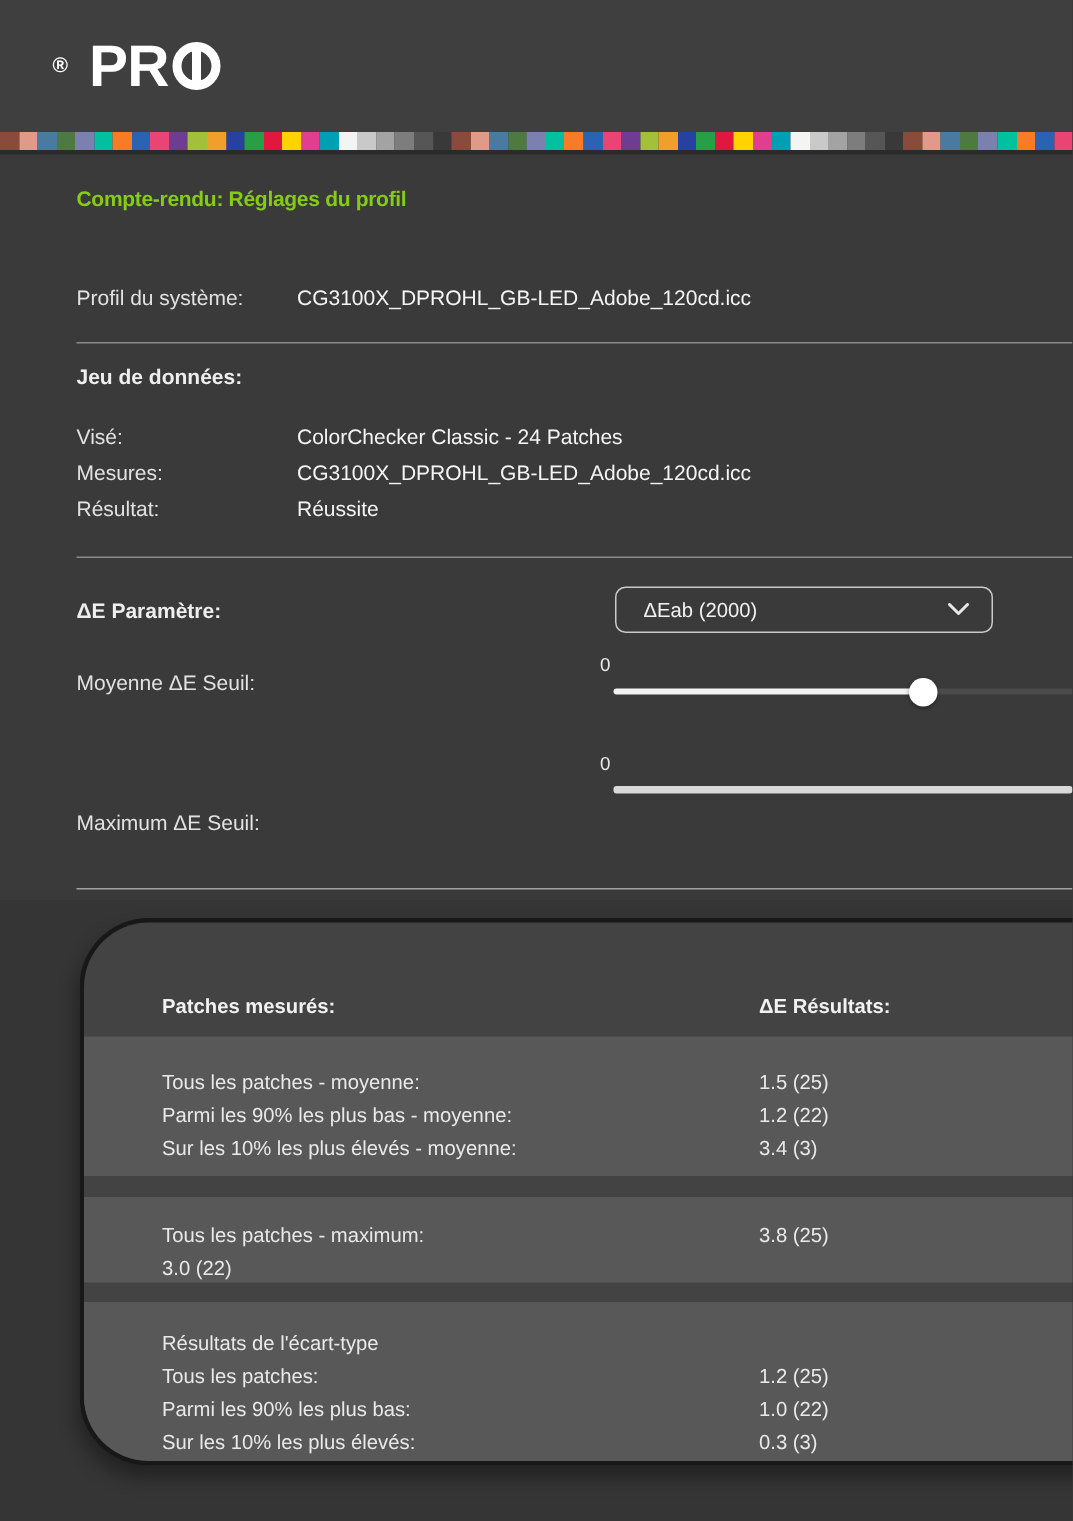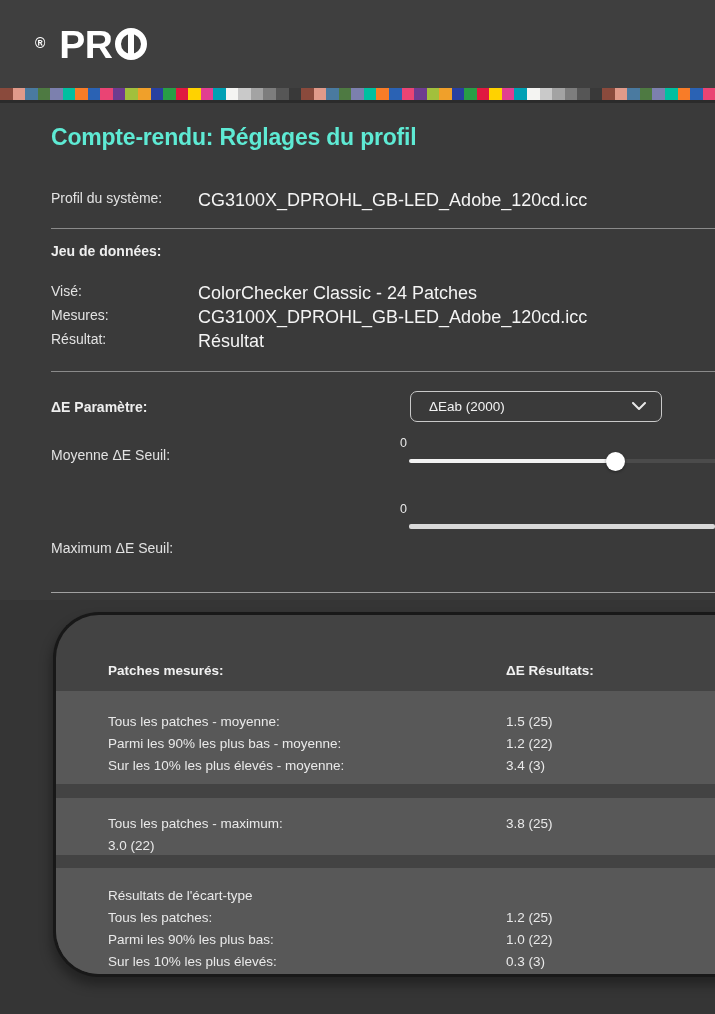--- a/index.html
+++ b/index.html
@@ -23,23 +23,23 @@
   .logo-o{position:relative;display:inline-block;width:20px;height:20px;border:6px solid #fff;border-radius:50%;margin:0 2px;}
   .logo-o .o-bar{position:absolute;left:50%;top:-4px;transform:translateX(-50%);width:6px;height:28px;background:#fff;border-radius:3px;}
 
   
   .stripe{position:absolute;left:0;top:88px;width:715px;height:12px;display:flex;}
   .stripe .patch{flex:1 1 0;}
   .stripe-shadow{position:absolute;left:0;top:100px;width:715px;height:3px;background:#2b2b2b;}
 
   
   .label{position:absolute;font-size:14px;color:#e2e2e2;}
-  .value{position:absolute;font-size:18px;color:#f4f4f4;}
+  .value{position:absolute;font-size:14px;color:#f4f4f4;}
   .bold{font-weight:700;color:#eeeeee;}
-  .title{position:absolute;left:51px;top:124px;font-size:23px;font-weight:700;color:#5eead4;letter-spacing:-0.2px;}
+  .title{position:absolute;left:51px;top:124px;font-size:14px;font-weight:700;color:#84cc16;letter-spacing:-0.2px;}
   .divider{position:absolute;left:51px;width:664px;height:1px;background:#8a8a8a;}
 
   
   .dropdown{
     position:absolute;left:410px;top:391px;width:252px;height:31px;box-sizing:border-box;
     border:1px solid #c9c9c9;border-radius:7px;
     display:flex;align-items:center;justify-content:space-between;
     padding:0 15px 0 18px;color:#f2f2f2;font-size:13.5px;cursor:pointer;
   }
 
@@ -154,21 +154,21 @@
 
   <div class="label bold" style="left:51px;top:243px;">Jeu de données:</div>
 
   <div class="label" style="left:51px;top:283px;">Visé:</div>
   <div class="value" style="left:198px;top:283px;">ColorChecker Classic - 24 Patches</div>
 
   <div class="label" style="left:51px;top:307px;">Mesures:</div>
   <div class="value" style="left:198px;top:307px;">CG3100X_DPROHL_GB-LED_Adobe_120cd.icc</div>
 
   <div class="label" style="left:51px;top:331px;">Résultat:</div>
-  <div class="value" style="left:198px;top:331px;">Résultat</div>
+  <div class="value" style="left:198px;top:331px;">Réussite</div>
 
   <div class="divider" style="top:371px;"></div>
 
   <div class="label bold" style="left:51px;top:399px;">ΔE Paramètre:</div>
   <div class="dropdown">
     <span>ΔEab (2000)</span>
     <svg width="14" height="9" viewBox="0 0 14 9">
         <polyline points="1,1 7,7 13,1" stroke="#e8e8e8" stroke-width="2" fill="none" stroke-linecap="round" stroke-linejoin="round"></polyline>
       </svg>
   </div>

